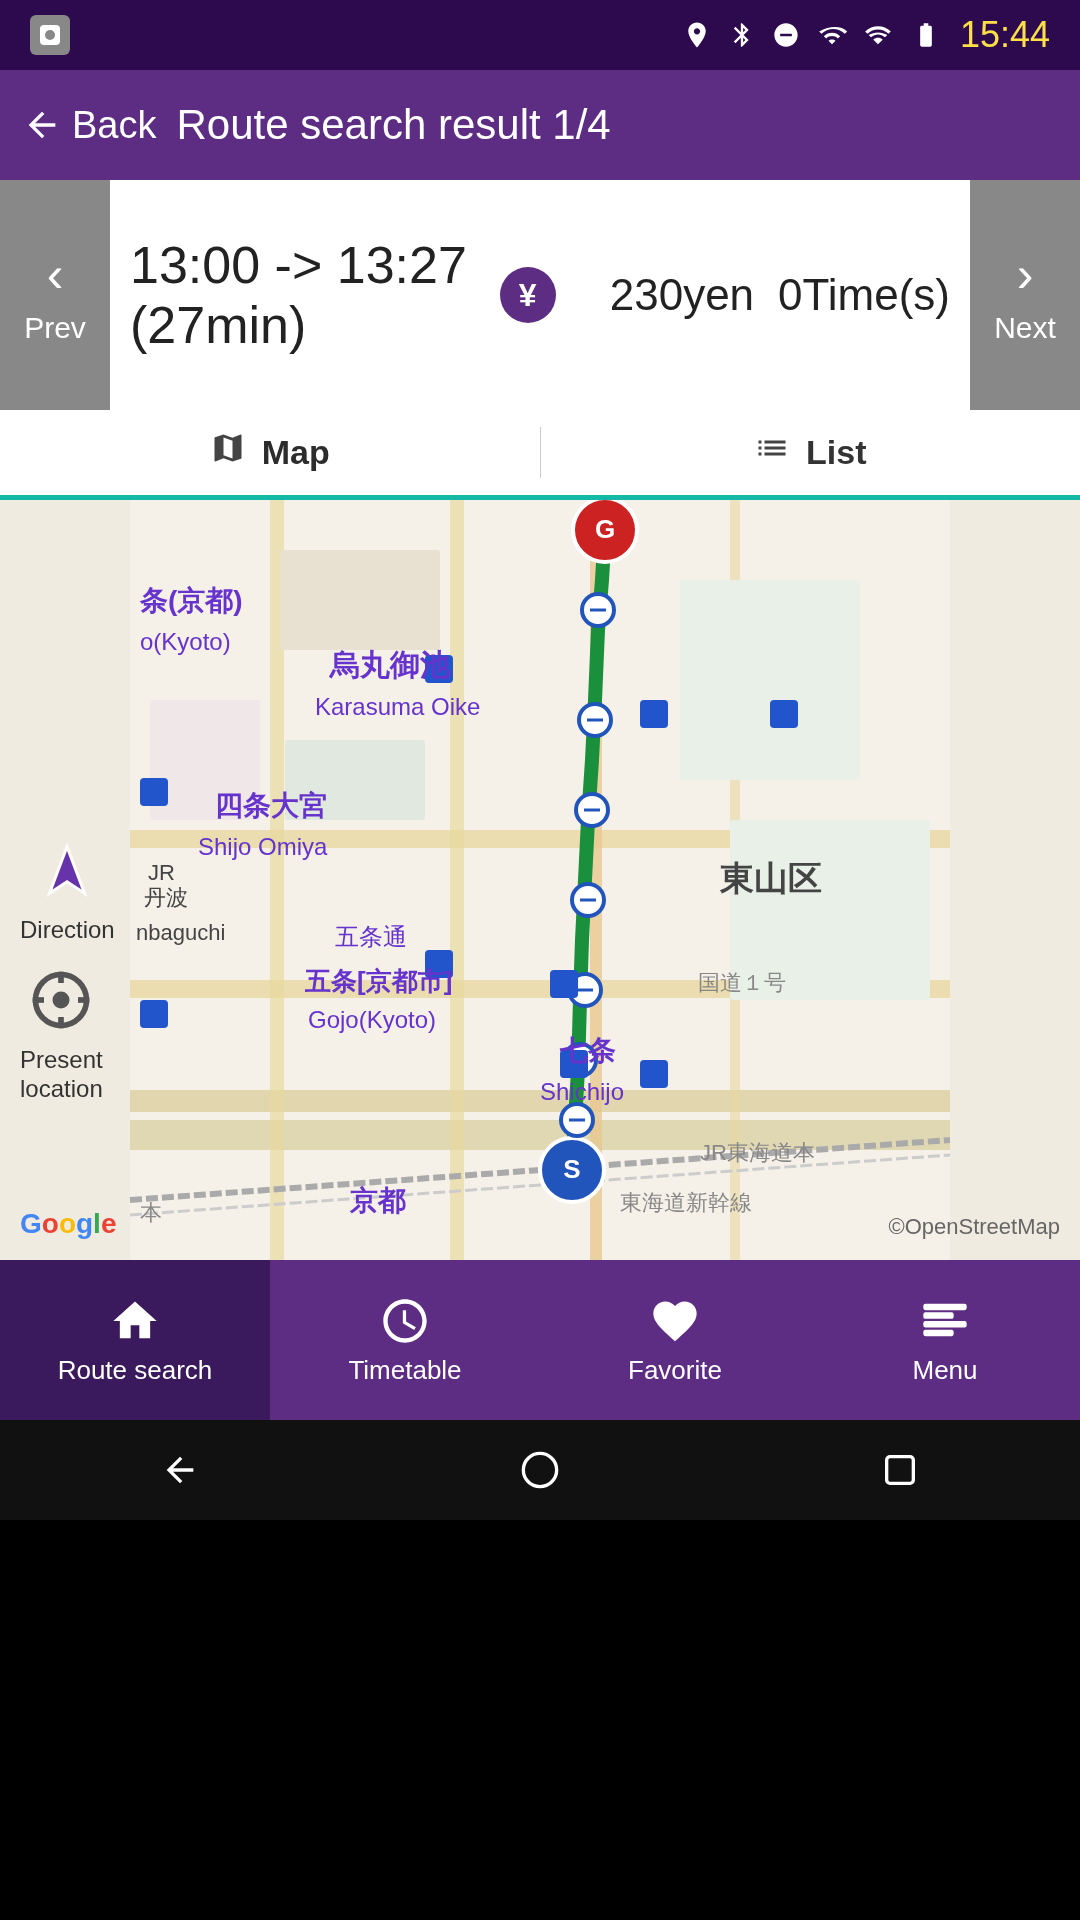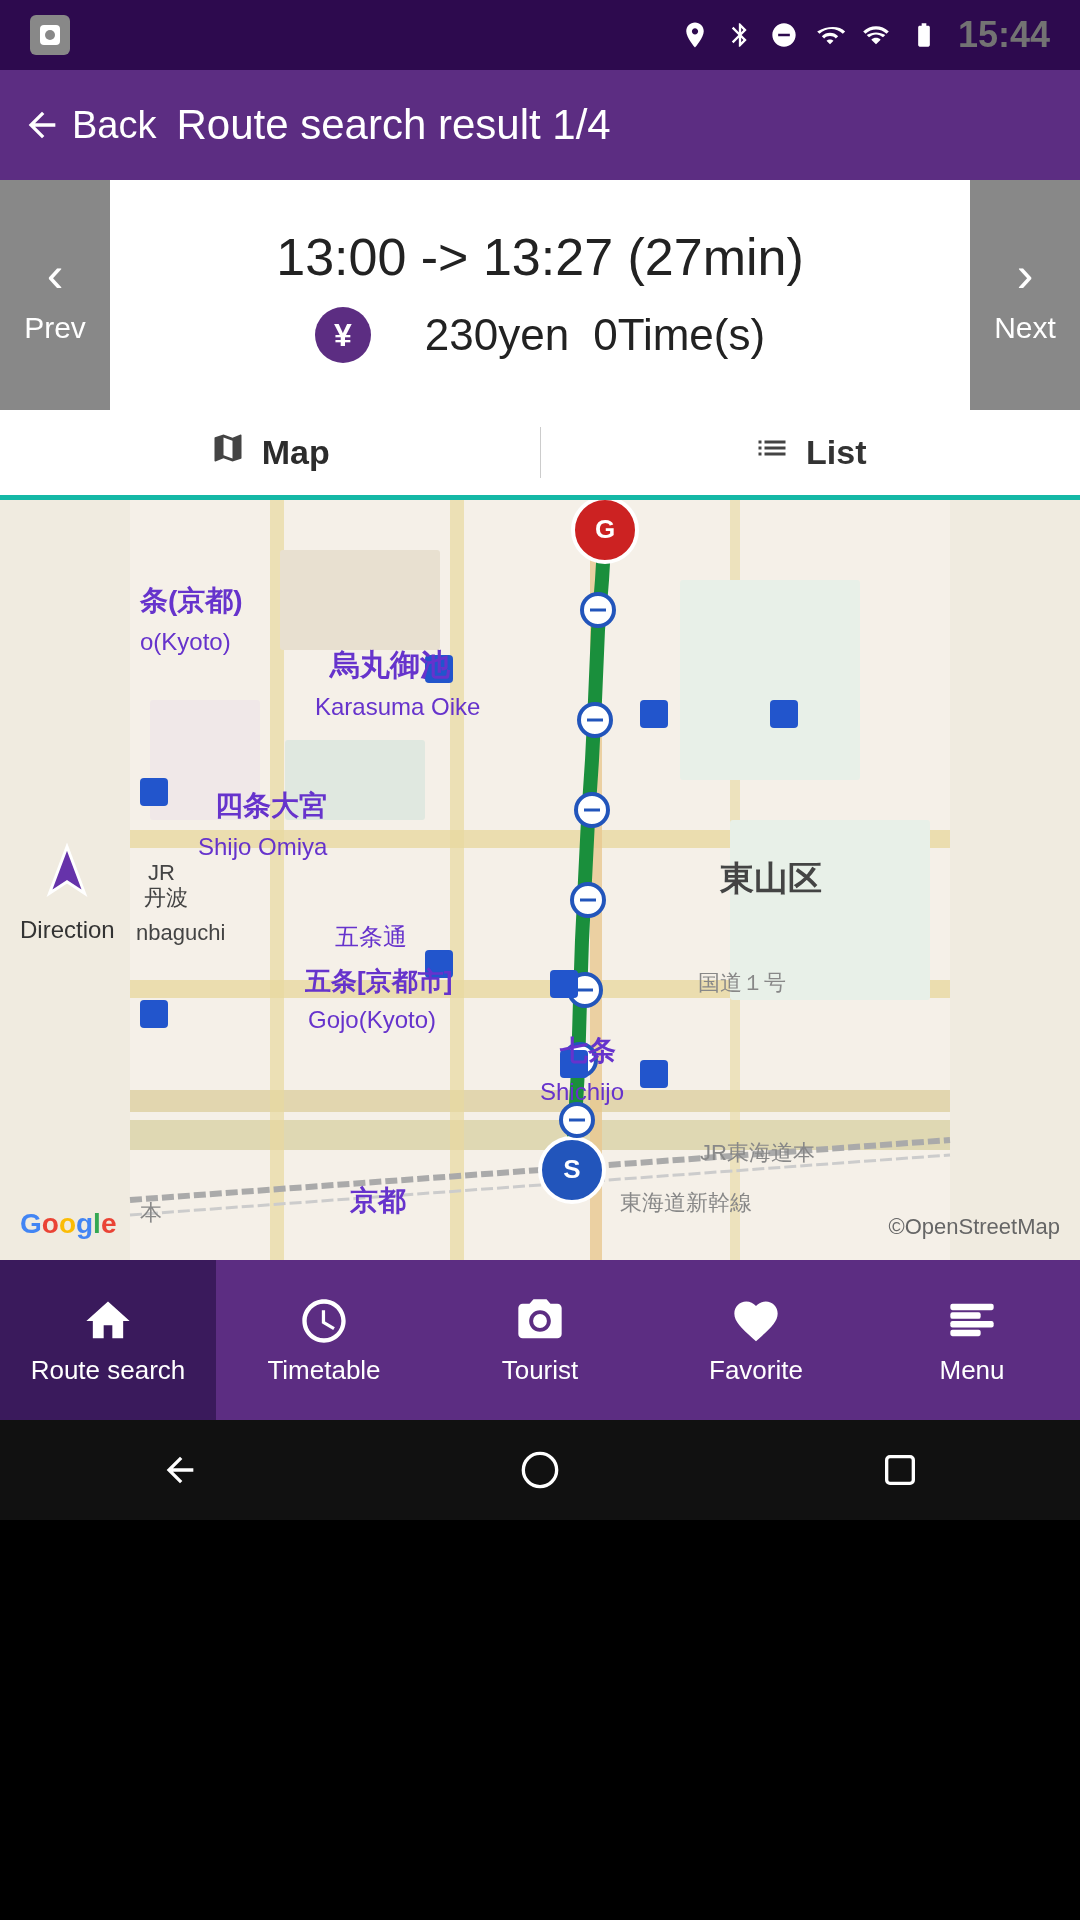--- a/index.html
+++ b/index.html
@@ -38,22 +38,22 @@
     }
     .status-right {
       display: flex;
       align-items: center;
       gap: 16px;
       color: white;
       font-size: 32px;
     }
     .status-time {
       font-size: 36px;
-      font-weight: bold;
-      color: #737373;
+      font-weight: normal;
+      color: #fde047;
     }
 
     
     .header {
       width: 100%;
       height: 110px;
       background: #5c2d82;
       display: flex;
       align-items: center;
       padding: 0 22px;
@@ -92,21 +92,21 @@
       cursor: pointer;
       gap: 8px;
     }
     .prev-btn .arrow {
       font-size: 50px;
     }
     .route-card {
       flex: 1;
       background: white;
       display: flex;
-      flex-direction: column;
+      flex-direction: row;
       align-items: center;
       justify-content: center;
       padding: 20px;
       gap: 20px;
     }
     .route-time {
       font-size: 52px;
       color: #222;
       font-weight: normal;
     }
@@ -505,20 +505,33 @@
   <div class="map-direction-btn">
     <div class="direction-icon">
       <svg width="70" height="70" viewBox="0 0 24 24" fill="none">
         <polygon points="12,4 6,20 12,16 18,20" fill="#6633aa" stroke="white" stroke-width="1"></polygon>
       </svg>
     </div>
     <span class="direction-label">Direction</span>
   </div>
 
   
+  <div class="present-location-btn">
+    <div class="location-icon">
+      <svg width="68" height="68" viewBox="0 0 24 24">
+        <circle cx="12" cy="12" r="9" fill="none" stroke="#555" stroke-width="2"></circle>
+        <circle cx="12" cy="12" r="3" fill="#555"></circle>
+        <line x1="12" y1="2" x2="12" y2="6" stroke="#555" stroke-width="2"></line>
+        <line x1="12" y1="18" x2="12" y2="22" stroke="#555" stroke-width="2"></line>
+        <line x1="2" y1="12" x2="6" y2="12" stroke="#555" stroke-width="2"></line>
+        <line x1="18" y1="12" x2="22" y2="12" stroke="#555" stroke-width="2"></line>
+      </svg>
+    </div>
+    <span class="location-label">Present<br>location</span>
+  </div>
 
   
   <div class="google-logo">
     <span style="color:#4285F4;font-weight:bold;font-size:28px">G</span><span style="color:#EA4335;font-weight:bold;font-size:28px">o</span><span style="color:#FBBC05;font-weight:bold;font-size:28px">o</span><span style="color:#4285F4;font-weight:bold;font-size:28px">g</span><span style="color:#34A853;font-weight:bold;font-size:28px">l</span><span style="color:#EA4335;font-weight:bold;font-size:28px">e</span>
   </div>
 
   
   <div class="copyright">
     <span>©OpenStreetMap</span>
   </div>
@@ -533,28 +546,20 @@
     </div>
     <span class="nav-label">Route search</span>
   </div>
   <div class="nav-item">
     <div class="nav-icon">
       <svg width="56" height="52" viewBox="0 0 24 24" fill="white">
           <path d="M11.99 2C6.47 2 2 6.48 2 12s4.47 10 9.99 10C17.52 22 22 17.52 22 12S17.52 2 11.99 2zM12 20c-4.42 0-8-3.58-8-8s3.58-8 8-8 8 3.58 8 8-3.58 8-8 8zm.5-13H11v6l5.25 3.15.75-1.23-4.5-2.67V7z"></path>
         </svg>
     </div>
     <span class="nav-label">Timetable</span>
-  </div>
-  <div class="nav-item">
-    <div class="nav-icon">
-      <svg width="56" height="52" viewBox="0 0 24 24" fill="white">
-          <path d="M12 15.2A3.2 3.2 0 0 1 8.8 12 3.2 3.2 0 0 1 12 8.8 3.2 3.2 0 0 1 15.2 12a3.2 3.2 0 0 1-3.2 3.2M9 2L7.17 4H4c-1.1 0-2 .9-2 2v12c0 1.1.9 2 2 2h16c1.1 0 2-.9 2-2V6c0-1.1-.9-2-2-2h-3.17L15 2H9zm3 15c-2.76 0-5-2.24-5-5s2.24-5 5-5 5 2.24 5 5-2.24 5-5 5z"></path>
-        </svg>
-    </div>
-    <span class="nav-label">Tourist</span>
   </div>
   <div class="nav-item">
     <div class="nav-icon">
       <svg width="56" height="52" viewBox="0 0 24 24" fill="white">
           <path d="M12 21.35l-1.45-1.32C5.4 15.36 2 12.28 2 8.5 2 5.42 4.42 3 7.5 3c1.74 0 3.41.81 4.5 2.09C13.09 3.81 14.76 3 16.5 3 19.58 3 22 5.42 22 8.5c0 3.78-3.4 6.86-8.55 11.54L12 21.35z"></path>
         </svg>
     </div>
     <span class="nav-label">Favorite</span>
   </div>
   <div class="nav-item">

